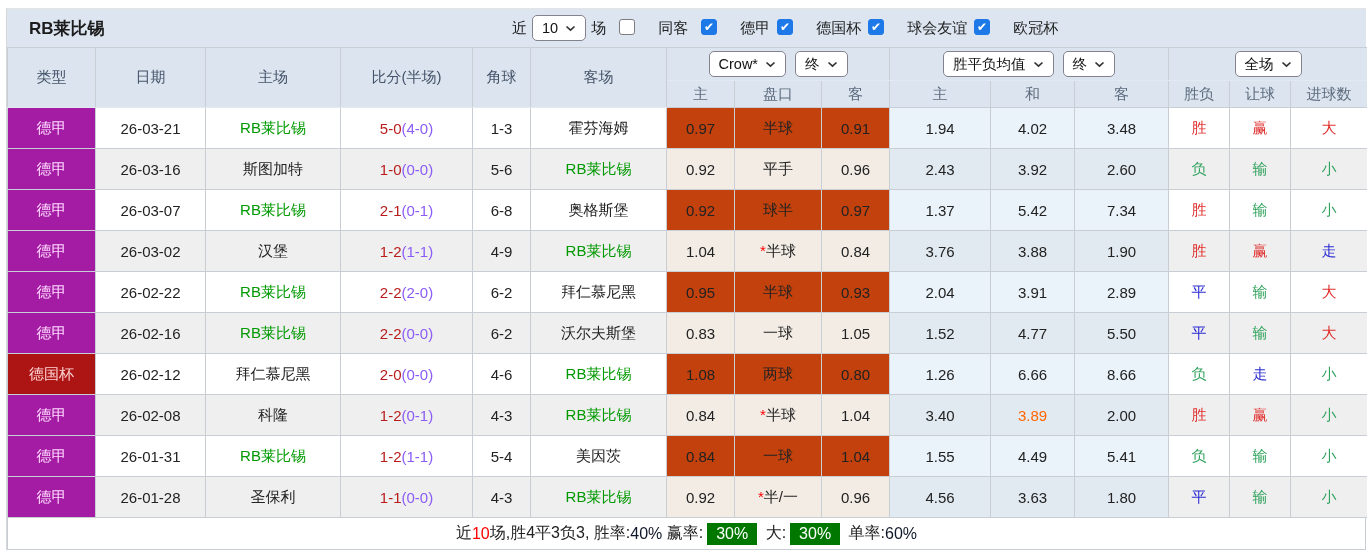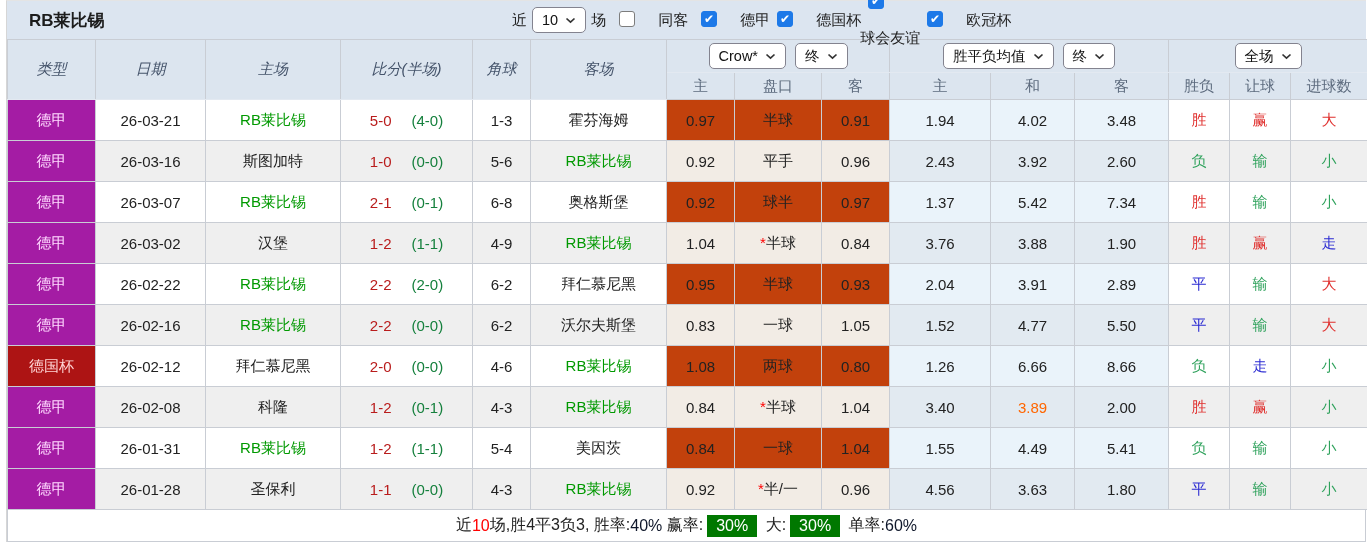--- a/index.html
+++ b/index.html
@@ -1,17 +1,17 @@
 <!DOCTYPE html>
 <html><head>
 <meta charset="utf-8">
 <style>
   * { box-sizing: border-box; }
   html,body { margin:0; padding:0; background:#fff; font-family:"Liberation Sans","DejaVu Sans",sans-serif; }
-  .wrap { margin:0 0 0 6px; width:1360px; border-left:1px solid #d6d6d6; border-top:1px solid #e4e4e4; }
+  .wrap { margin:8px 0 0 6px; width:1360px; border-left:1px solid #d6d6d6; border-top:1px solid #e4e4e4; }
 
   
   .titlebar { position:relative; height:38px; background:#dce5f0; display:flex; align-items:center; }
   .title { padding-left:22px; font-size:17px; font-weight:bold; color:#1c1c1c; }
   .controls { position:absolute; left:505px; top:0; height:38px; display:flex; align-items:center; gap:5px; font-size:15px; color:#222; white-space:nowrap; }
   .controls .grp { display:flex; align-items:flex-start; gap:20px; }
 
   
   .sel { display:inline-flex; align-items:center; gap:7px; background:#fff; border:1px solid #83838f; border-radius:5px; padding:3px 9px; font-size:14.5px; color:#111; cursor:default; line-height:1.25; }
   .sel svg { display:block; }
@@ -21,33 +21,33 @@
   .cb.off { background:#fff; border:1.6px solid #7d7d7d; }
   .cb.on  { background:#1d79e8; border:1.6px solid #1d79e8; color:#fff; font-size:12px; font-weight:bold; }
   .cb.on::after { content:"✔"; }
 
   
   table { border-collapse:collapse; table-layout:fixed; width:1360px; }
   th,td { border:1px solid #c9cdd4; text-align:center; padding:0; overflow:hidden; white-space:nowrap; }
   thead th { background:#dce5ef; color:#44536a; font-weight:normal; font-size:15px; }
   thead tr.selrow th { height:33px; border-bottom-color:#e3e9f1; }
   thead tr.subrow th { height:27px; color:#5d6b7e; }
-  thead th.merged { height:60px;font-style:italic; }
+  thead th.merged { height:60px; }
   .selcell { display:flex; align-items:center; justify-content:center; gap:9px; }
 
   tbody td { height:41px; font-size:15px; color:#222; }
   tbody tr.odd  td { background:#ffffff; }
   tbody tr.even td { background:#efefef; }
   tbody tr.odd  td.c-crow { background:#c2410c; }
   tbody tr.even td.c-crow { background:#f2ece5; }
   tbody tr.odd  td.c-avg  { background:#eaf3fa; }
   tbody tr.even td.c-avg  { background:#e2eaf1; }
   td.league { font-size:15px; }
   .ft { color:#b91c1c; }
-  .ht { color:#15803d;padding-left:20px; }
+  .ht { color:#8b5cf6; }
   .team-green { color:#009900; }
   .star { color:#f00; }
   .hl { color:#f60; }
   .r { color:#e0312f; } .g { color:#2fa25c; } .b { color:#2a2ad2; }
 
   
   .footer { height:32px; display:flex; align-items:center; justify-content:center; font-size:16px; color:#222; border-left:1px solid #c9cdd4; border-right:1px solid #c9cdd4; border-bottom:1px solid #c9cdd4; background:#fff; white-space:pre; }
   .footer .red { color:#f00; }
   .footer .blue { color:#0f172a; }
   .footer .greenbox { background:#007800; color:#fff; padding:2px 9px; margin:0 4px; }
@@ -73,21 +73,21 @@
         <span>同客</span>
       </span>
       <span class="grp">
         <span class="cb on"></span>
         <span>德甲</span>
       </span>
       <span class="grp" style="margin-left:-6px;">
         <span class="cb on"></span>
         <span>德国杯</span>
       </span>
-      <span class="grp" style="margin-left:-6px;flex-direction:column;">
+      <span class="grp" style="margin-left:-6px;">
         <span class="cb on"></span>
         <span>球会友谊</span>
       </span>
       <span class="grp" style="margin-left:-6px;">
         <span class="cb on"></span>
         <span>欧冠杯</span>
       </span>
     </div>
   </div>
 

